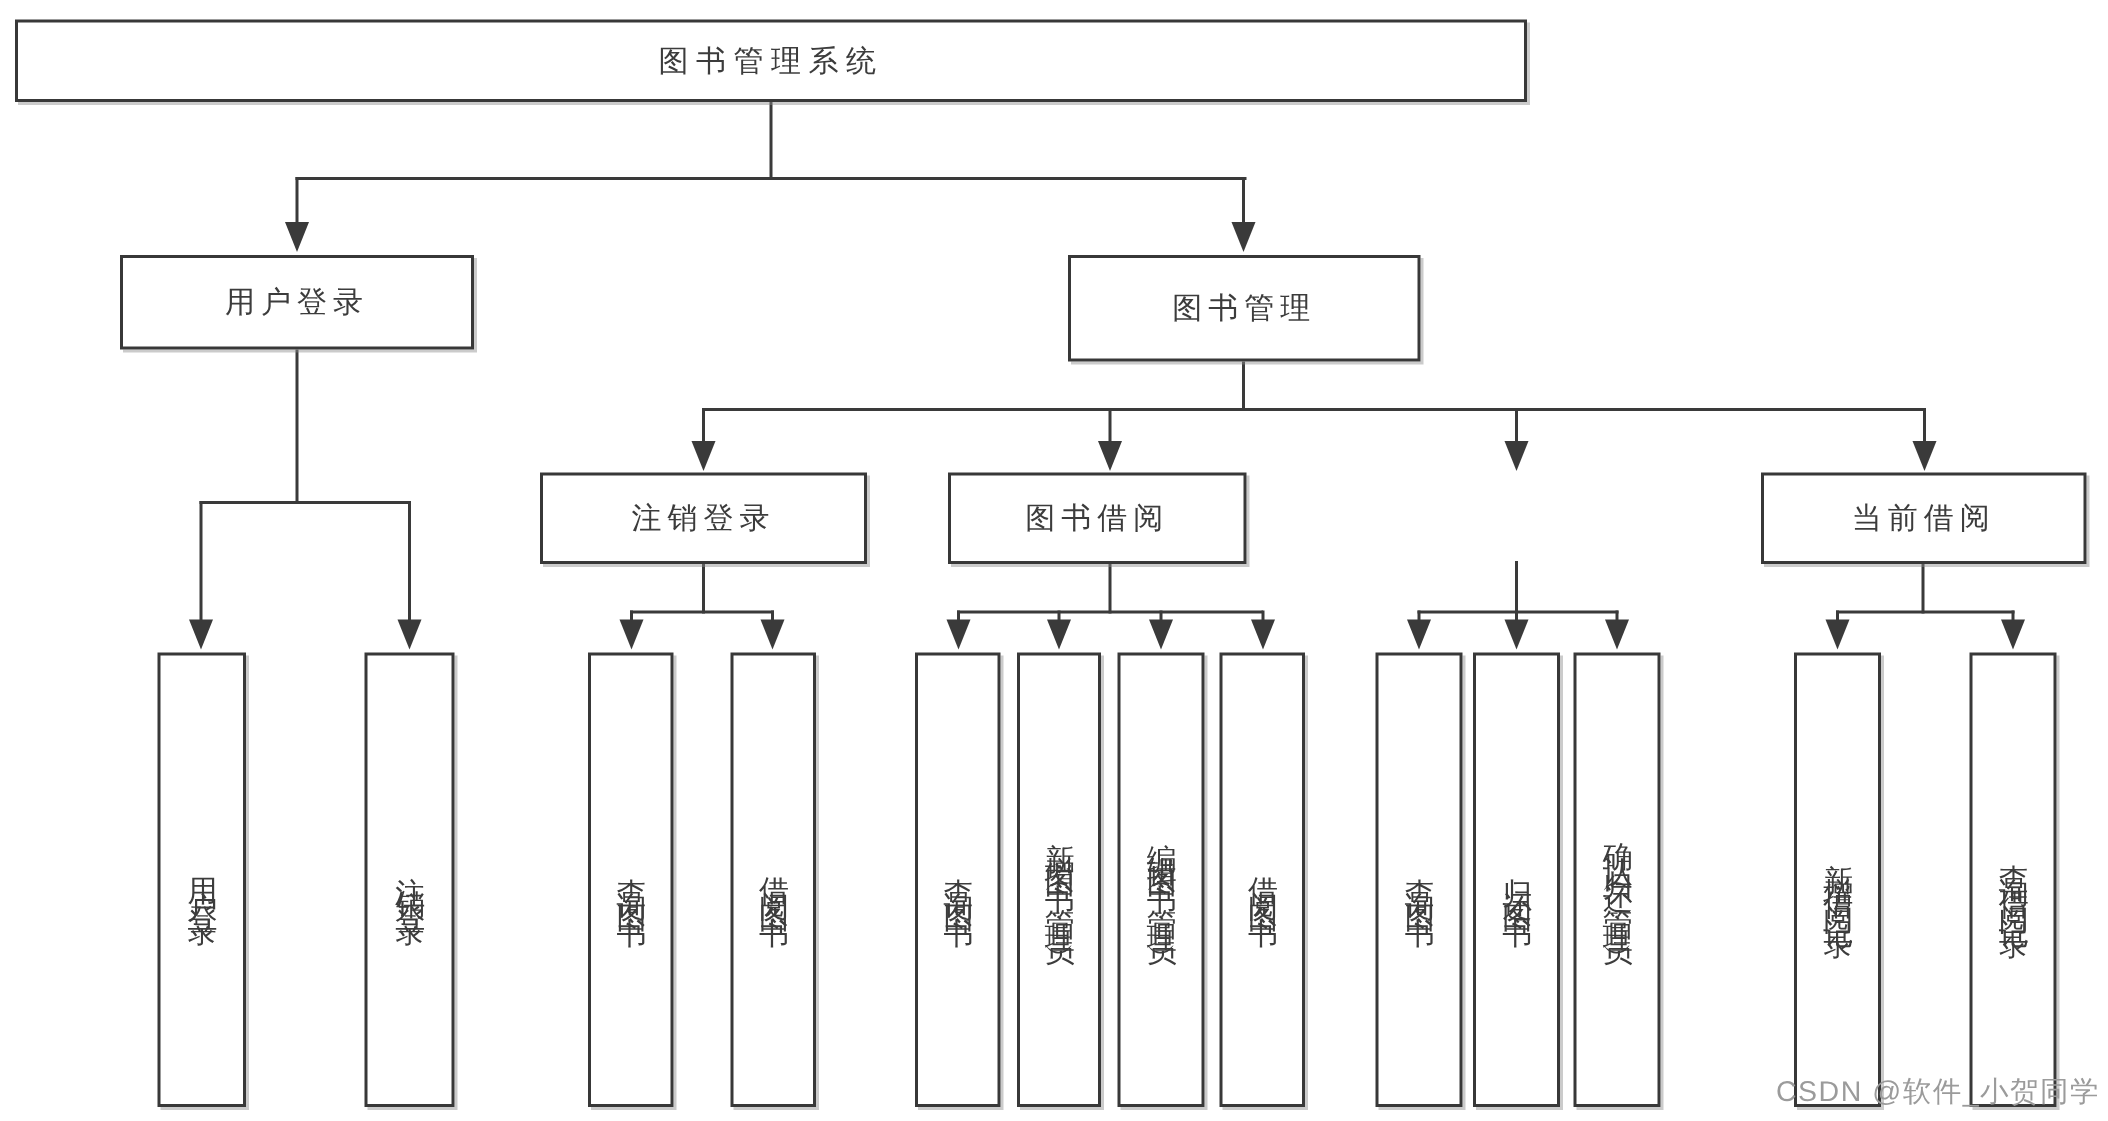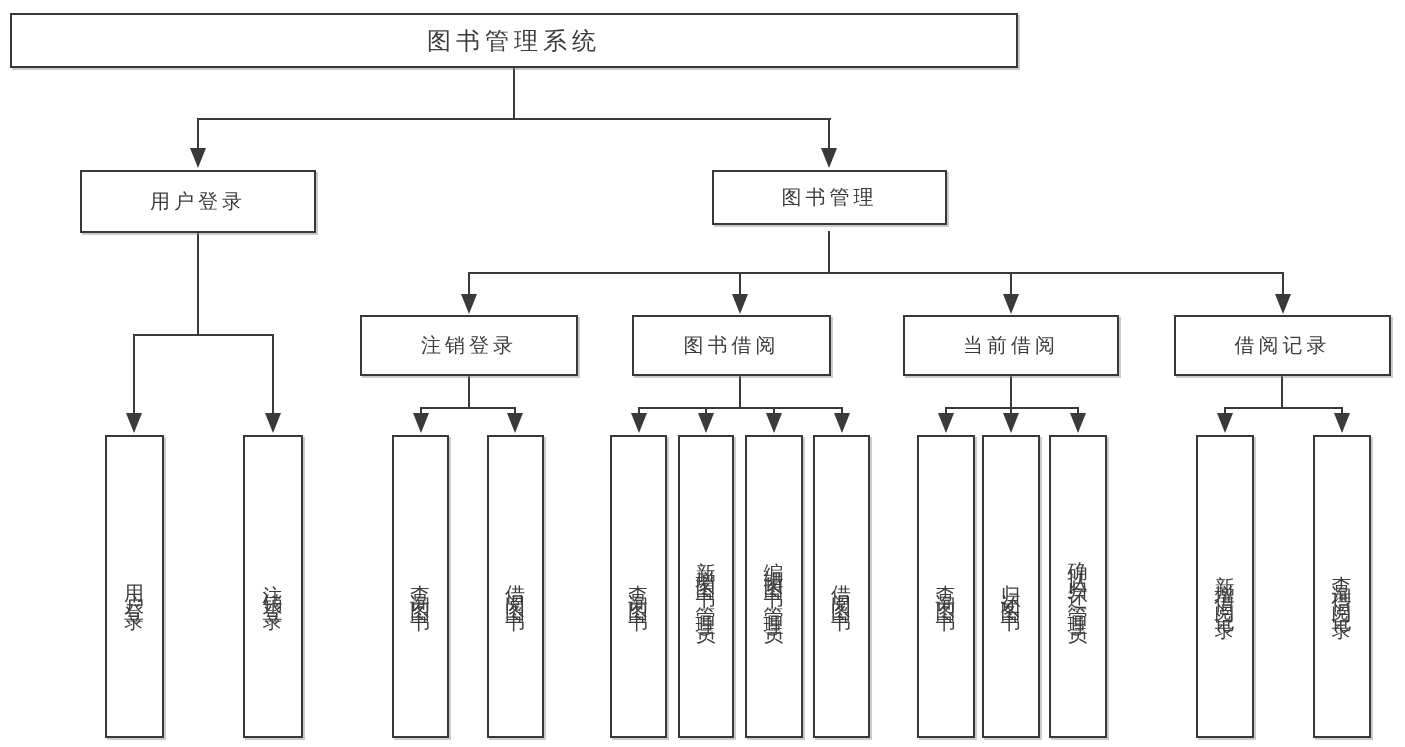--- a/index.html
+++ b/index.html
@@ -21,21 +21,21 @@
   .node{
     position:absolute;
     background:#fff;
     border:2px solid var(--border);
     display:flex;align-items:center;justify-content:center;
     color:var(--text);
     box-shadow:2px 2px 0 rgba(140,140,140,0.45);
     z-index:2;
   }
   .htext{font-size:20px;letter-spacing:4px;white-space:nowrap;}
-  .root-text{font-size:24px;letter-spacing:5px;}
+  .root-text{font-size:20px;letter-spacing:5px;}
   .vtext{
     writing-mode:vertical-rl;
     text-orientation:mixed;
     font-size:20px;
     letter-spacing:9px;
     line-height:1;
     white-space:nowrap;
   }
   .vl{position:absolute;width:2px;background:var(--line);z-index:1;}
   .hl{position:absolute;height:2px;background:var(--line);z-index:1;}
@@ -61,35 +61,32 @@
 
 <div class="canvas">
 
   <div class="node" style="left:10px;top:13px;width:1008px;height:55px">
     <span class="htext root-text">图书管理系统</span>
   </div>
 
   <div class="node" style="left:80px;top:170px;width:236px;height:63px">
     <span class="htext">用户登录</span>
   </div>
-  <div class="node" style="left:712px;top:170px;width:235px;height:55px">
+  <div class="node" style="left:712px;top:170px;width:235px;height:71px">
     <span class="htext">图书管理</span>
   </div>
 
   <div class="node" style="left:360px;top:315px;width:218px;height:61px">
     <span class="htext">注销登录</span>
   </div>
   <div class="node" style="left:632px;top:315px;width:199px;height:61px">
     <span class="htext">图书借阅</span>
   </div>
-  <div class="node" style="left:903px;top:315px;width:216px;height:61px">
+  <div class="node" style="left:1174px;top:315px;width:217px;height:61px">
     <span class="htext">当前借阅</span>
-  </div>
-  <div class="node" style="left:1174px;top:315px;width:217px;height:61px">
-    <span class="htext">借阅记录</span>
   </div>
 
   <div class="node" style="left:105px;top:435px;width:59px;height:303px">
     <span class="vtext">用户登录</span>
   </div>
   <div class="node" style="left:243px;top:435px;width:60px;height:303px">
     <span class="vtext">注销登录</span>
   </div>
 
   <div class="node" style="left:392px;top:435px;width:57px;height:303px">
@@ -181,14 +178,15 @@
   <div class="vl" style="left:1077px;top:407px;height:10px"></div>
   <div class="ar" style="left:1070px;top:413px"></div>
 
   <div class="vl" style="left:1281px;top:374px;height:35px"></div>
   <div class="hl" style="left:1224px;top:407px;width:119px"></div>
   <div class="vl" style="left:1224px;top:407px;height:10px"></div>
   <div class="ar" style="left:1217px;top:413px"></div>
   <div class="vl" style="left:1341px;top:407px;height:10px"></div>
   <div class="ar" style="left:1334px;top:413px"></div>
 
+  <div class="watermark">CSDN @软件_小贺同学</div>
 
 </div>
 
 </body></html>

